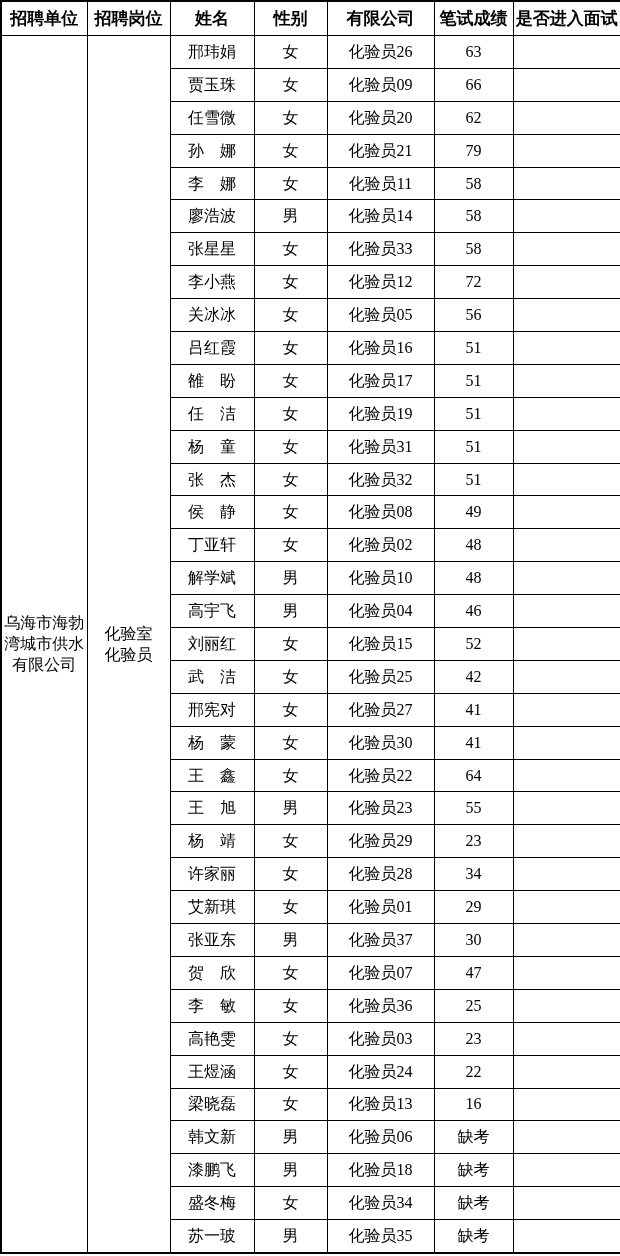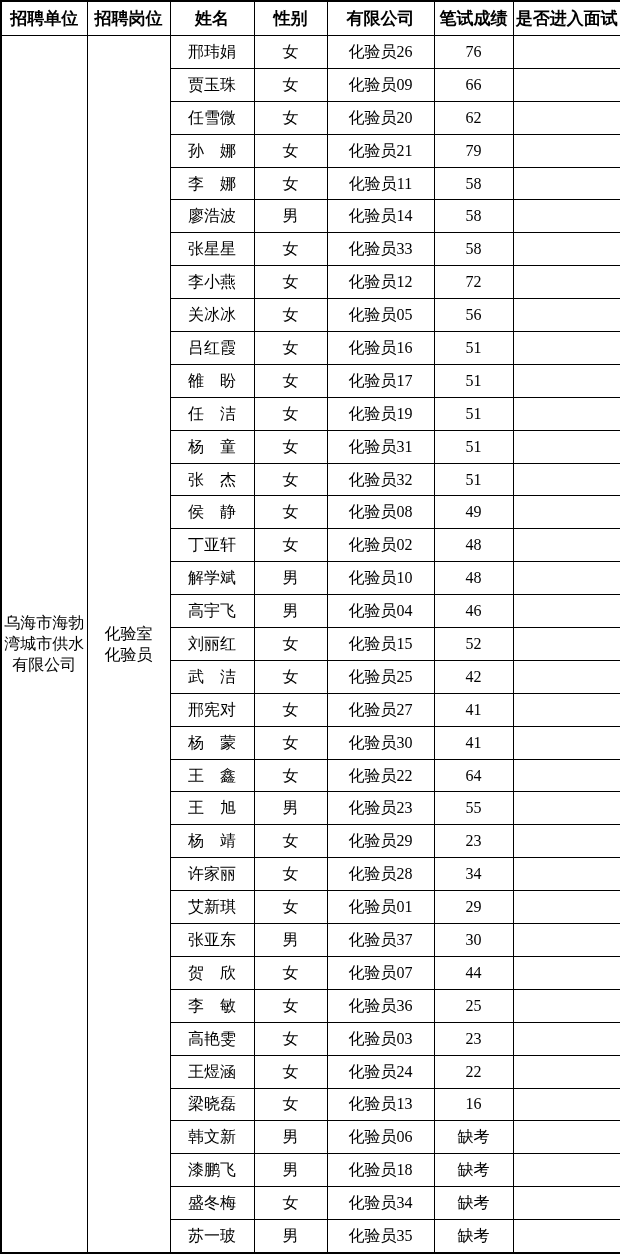--- a/index.html
+++ b/index.html
@@ -80,21 +80,21 @@
   <tbody>
       <tr>
         <td class="merged" rowspan="37">乌海市海勃
 湾城市供水
 有限公司</td>
         <td class="merged" rowspan="37">化验室
 化验员</td>
         <td>邢玮娟</td>
         <td>女</td>
         <td>化验员26</td>
-        <td>76</td>
+        <td>63</td>
         <td></td>
       </tr>
       <tr>
         <td>贾玉珠</td>
         <td>女</td>
         <td>化验员09</td>
         <td>66</td>
         <td></td>
       </tr>
       <tr>
@@ -276,21 +276,21 @@
         <td>张亚东</td>
         <td>男</td>
         <td>化验员37</td>
         <td>30</td>
         <td></td>
       </tr>
       <tr>
         <td>贺　欣</td>
         <td>女</td>
         <td>化验员07</td>
-        <td>44</td>
+        <td>47</td>
         <td></td>
       </tr>
       <tr>
         <td>李　敏</td>
         <td>女</td>
         <td>化验员36</td>
         <td>25</td>
         <td></td>
       </tr>
       <tr>

